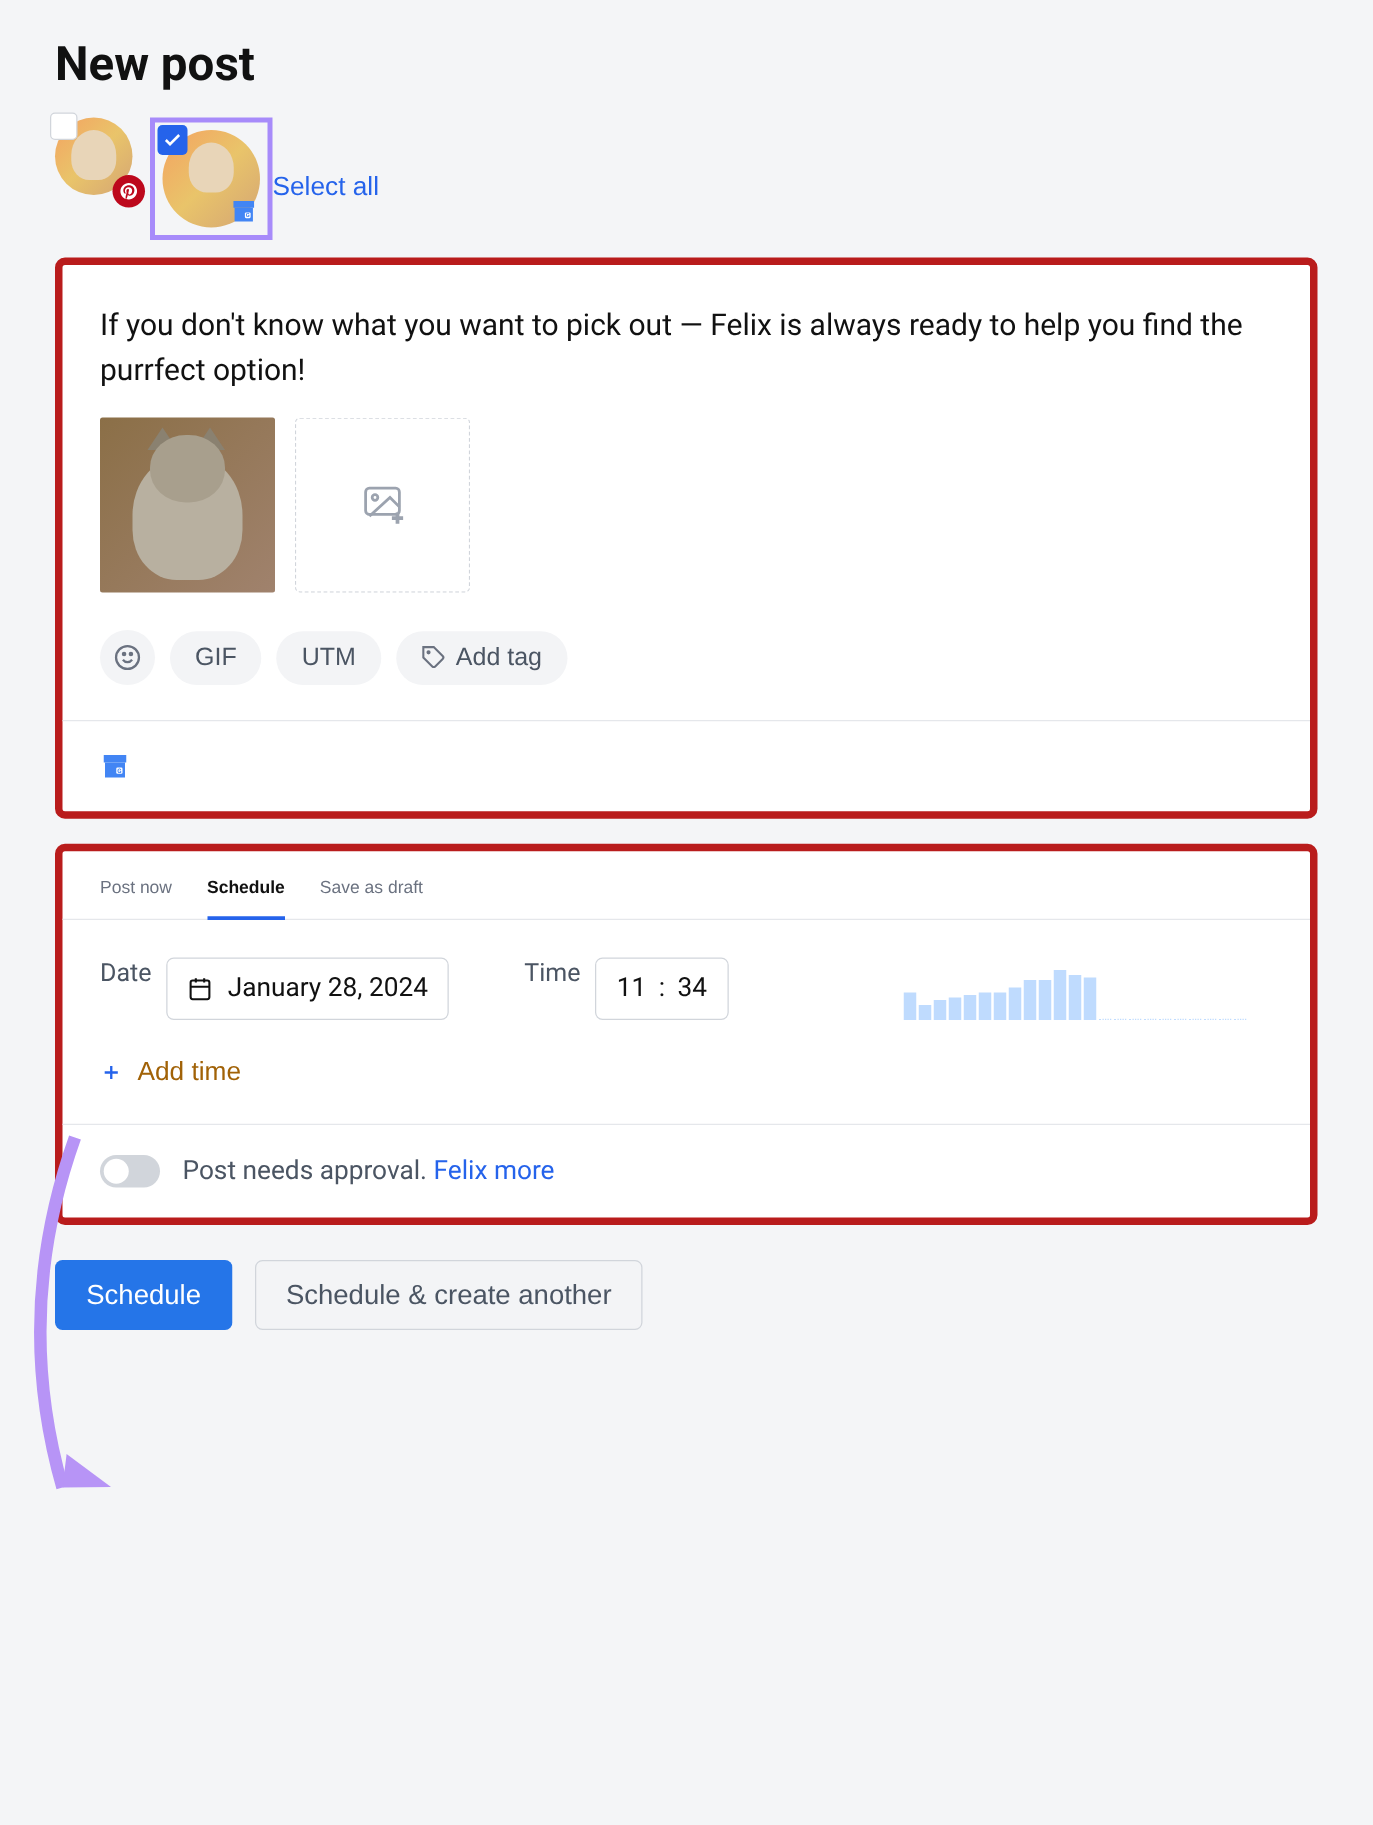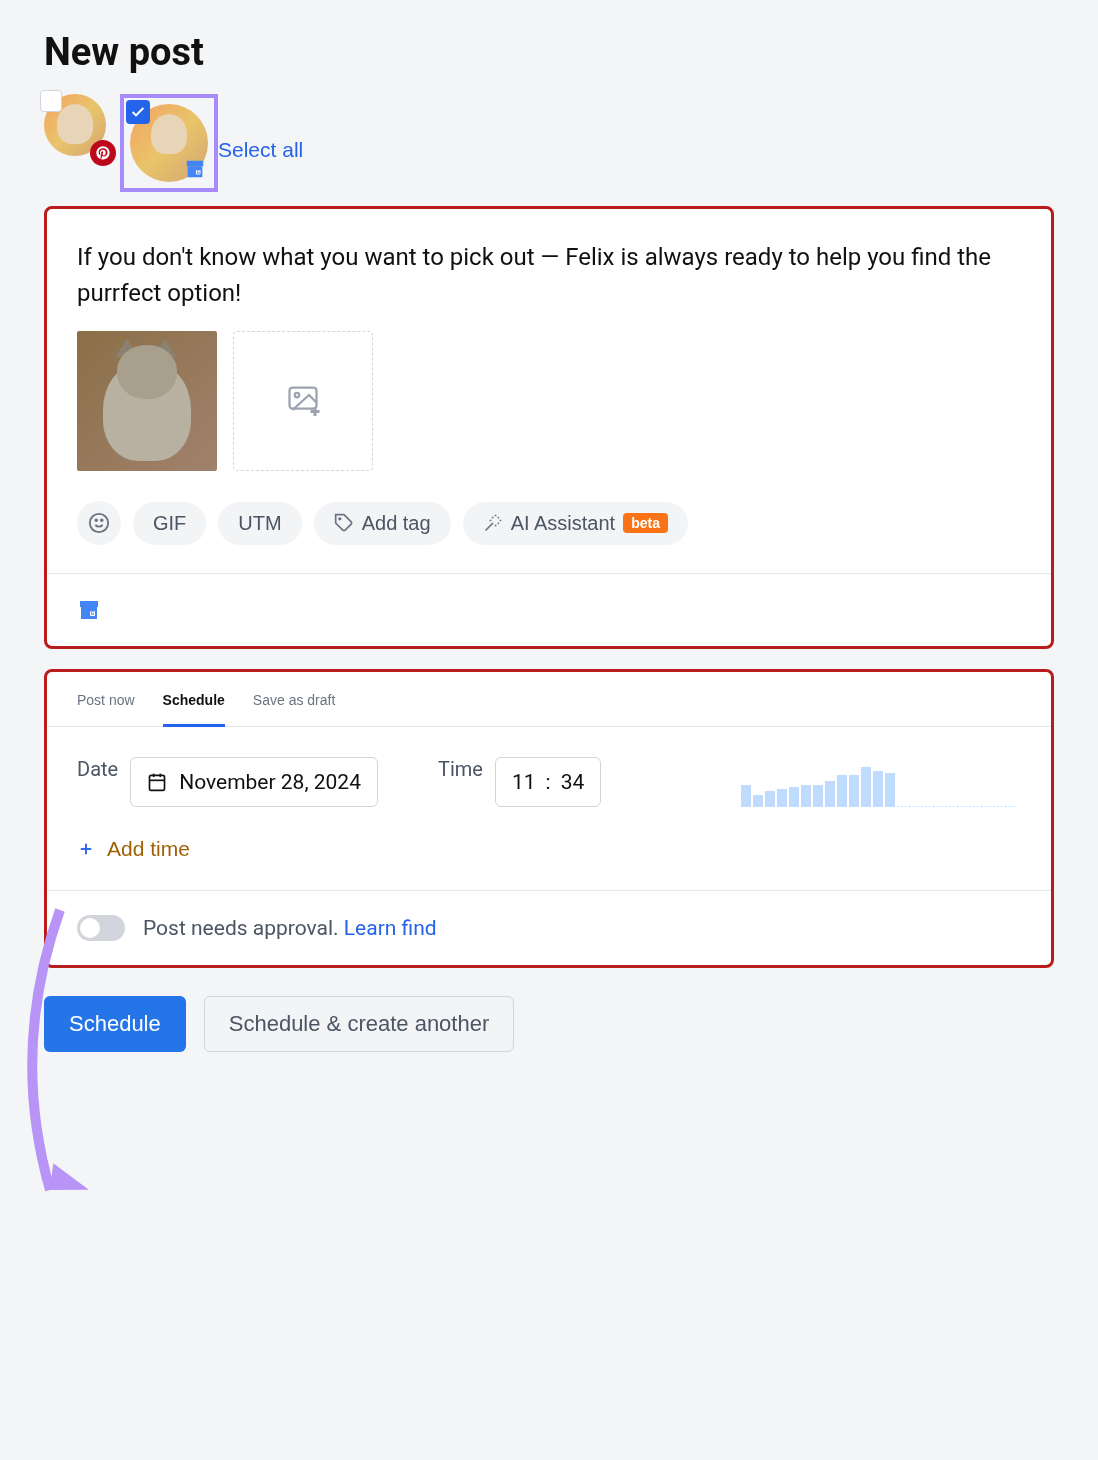--- a/index.html
+++ b/index.html
@@ -121,21 +121,21 @@
     .select-all {
       color: #2563eb;
       font-size: 21px;
       cursor: pointer;
       background: none;
       border: none;
       padding-top: 44px;
     }
     .card {
       background: white;
-      border: 3px solid #b91c1c;
+      border: 6px solid #b91c1c;
       border-radius: 8px;
       margin-bottom: 20px;
     }
     .post-text {
       font-size: 24px;
       line-height: 1.5;
       padding: 30px 30px 20px;
       color: #111;
     }
     .media-row {
@@ -464,27 +464,20 @@
     </button>
     <button class="pill">GIF</button>
     <button class="pill">UTM</button>
     <button class="pill">
       <svg width="20" height="20" viewBox="0 0 24 24" fill="none" stroke="#6b7280" stroke-width="2">
           <path d="M20.59 13.41l-7.17 7.17a2 2 0 01-2.83 0L2 12V2h10l8.59 8.59a2 2 0 010 2.82z"></path>
           <circle cx="7" cy="7" r="1"></circle>
         </svg>
       <span>Add tag</span>
     </button>
-    <button class="pill">
-      <svg width="20" height="20" viewBox="0 0 24 24" fill="none" stroke="#6b7280" stroke-width="2">
-          <path d="M15 4V2M15 16v-2M8 9h2M20 9h2M17.8 11.8L19 13M15 9h0M17.8 6.2L19 5M3 21l9-9M12.2 6.2L11 5"></path>
-        </svg>
-      <span>AI Assistant</span>
-      <span class="beta-badge">beta</span>
-    </button>
   </div>
 
   <div class="sub-section">
     <svg class="gmb-small" viewBox="0 0 24 24">
         <path fill="#4285f4" d="M3 3h18v6H3z"></path>
         <path fill="#4285f4" d="M4 9h16v12H4z"></path>
         <rect x="13" y="13" width="5" height="5" fill="white" rx="1"></rect>
         <text x="15.5" y="17" font-size="5" fill="#4285f4" text-anchor="middle" font-weight="bold">G</text>
       </svg>
   </div>
@@ -500,21 +493,21 @@
   <div class="schedule-body">
     <div class="field-group">
       <div class="field-label">Date</div>
       <div class="input-box">
         <svg width="20" height="20" viewBox="0 0 24 24" fill="none" stroke="#111" stroke-width="2">
             <rect x="3" y="4" width="18" height="18" rx="2"></rect>
             <line x1="16" y1="2" x2="16" y2="6"></line>
             <line x1="8" y1="2" x2="8" y2="6"></line>
             <line x1="3" y1="10" x2="21" y2="10"></line>
           </svg>
-        <span>November 28, 2024</span>
+        <span>January 28, 2024</span>
       </div>
     </div>
     <div class="field-group">
       <div class="field-label">Time</div>
       <div class="input-box time-box">
         <span>11</span>
         <span>:</span>
         <span>34</span>
       </div>
     </div>
@@ -552,21 +545,21 @@
           <line x1="5" y1="12" x2="19" y2="12"></line>
         </svg>
       <span>Add time</span>
     </button>
   </div>
 
   <div class="approval-section">
     <div class="toggle"></div>
     <div class="approval-text">
       <span>Post needs approval.</span>
-      <a href="#">Learn find</a>
+      <a href="#">Felix more</a>
     </div>
   </div>
 </div>
 
 <svg class="arrow-overlay" style="left:0; top:900px;" width="110" height="330">
   <path d="M60 10 Q10 150 50 290" stroke="#b794f6" stroke-width="10" fill="none"></path>
   <polygon points="50,290 30,272 72,258" fill="#b794f6" transform="rotate(55 50 290)"></polygon>
 </svg>
 
 <div class="action-buttons">

